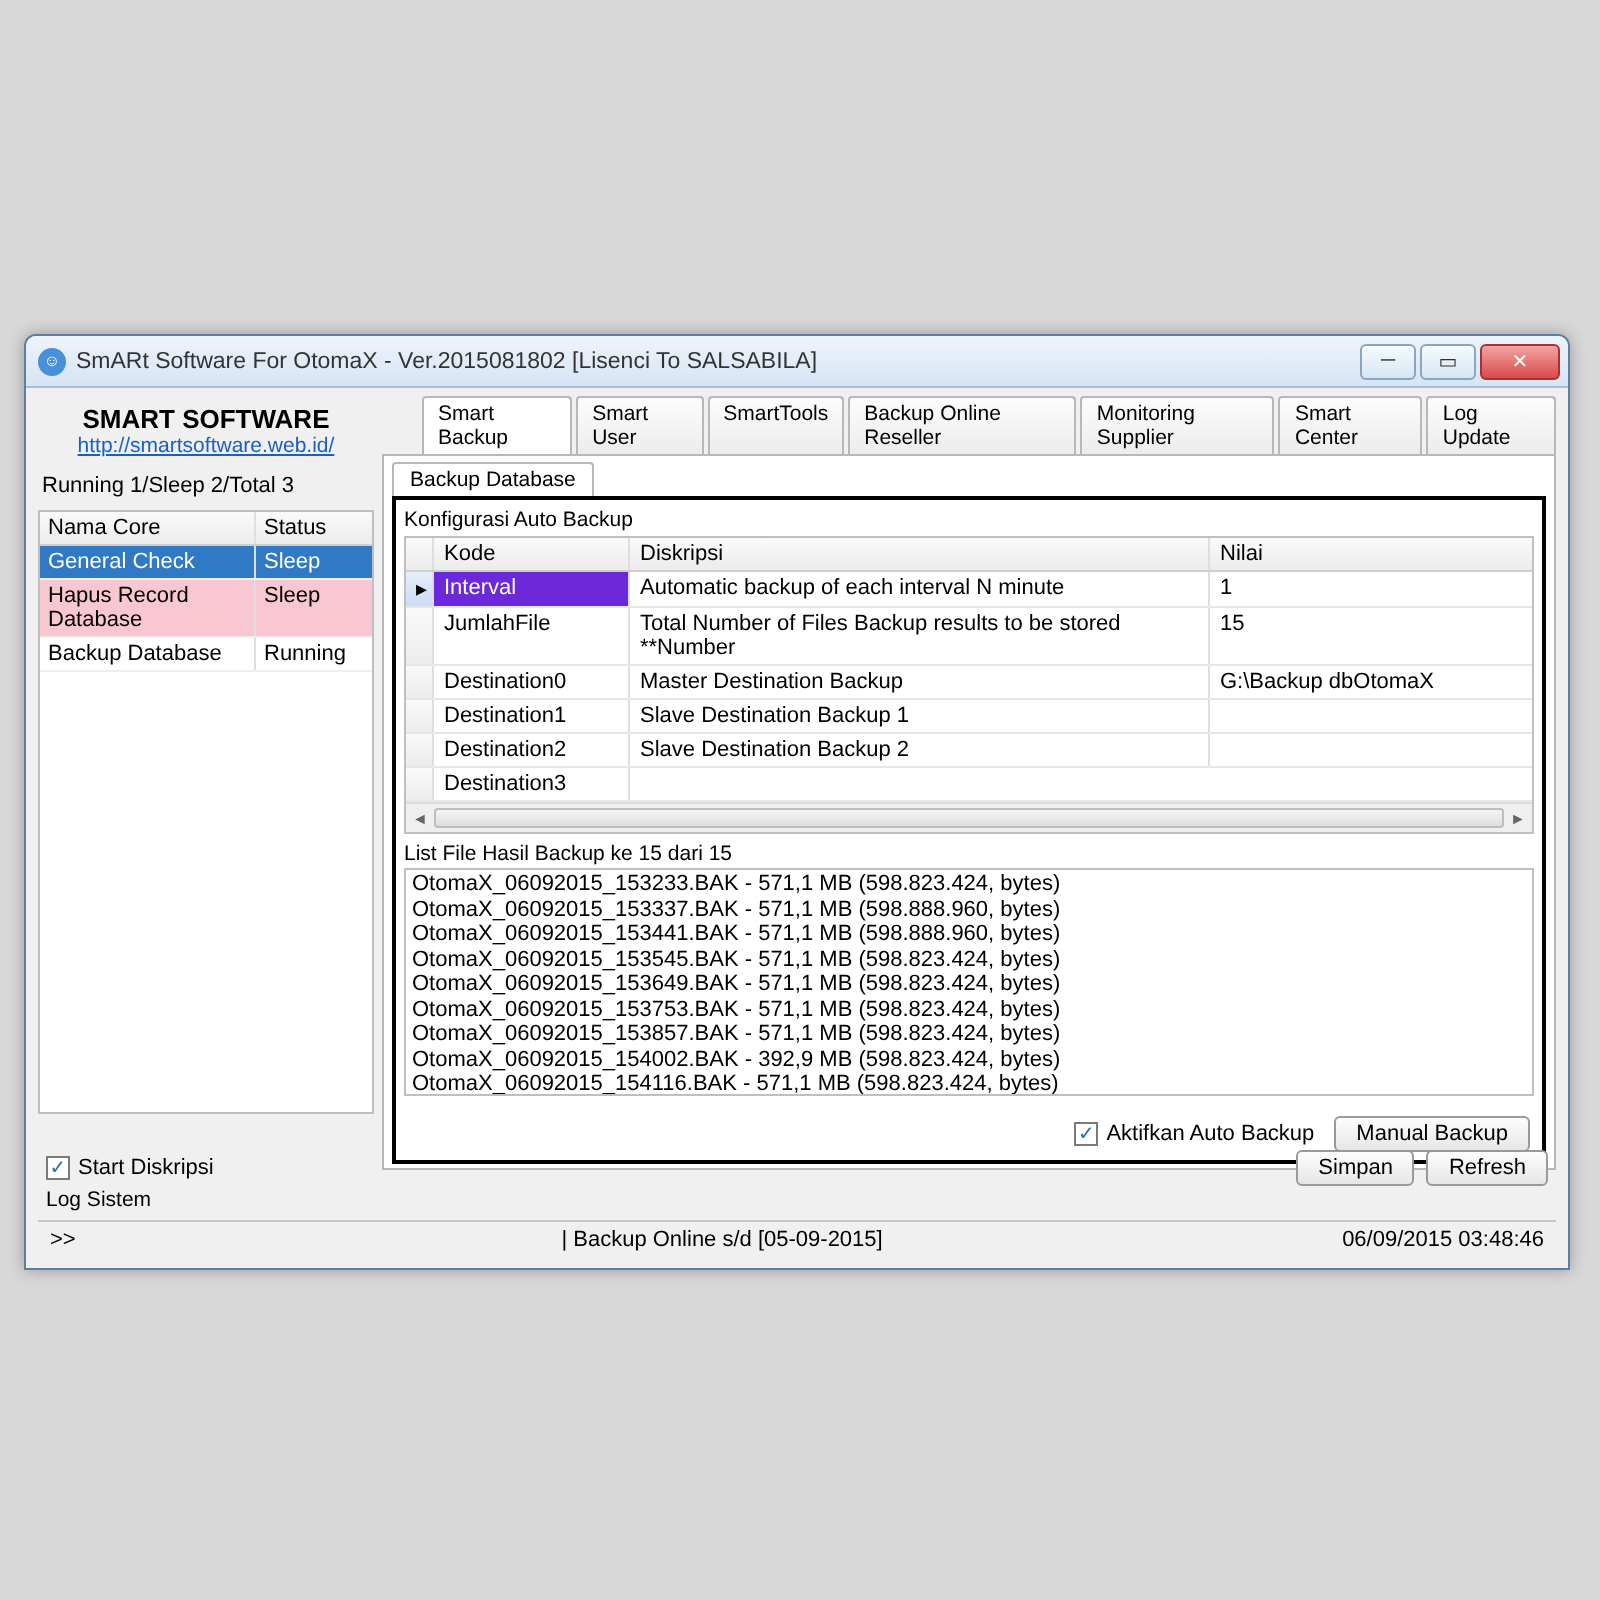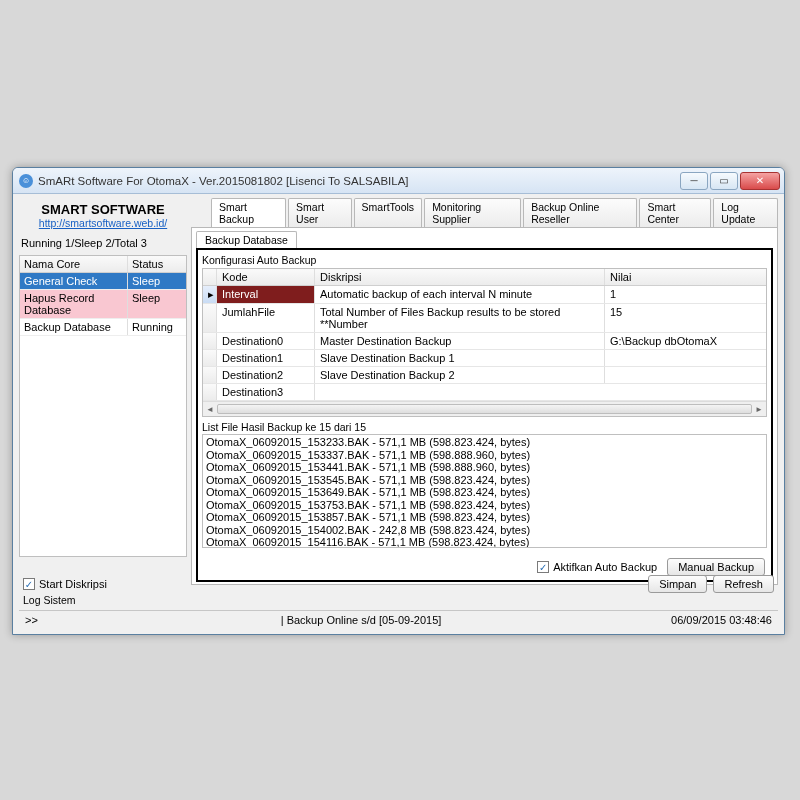--- a/index.html
+++ b/index.html
@@ -35,21 +35,21 @@
 .subpanel { border: 2px solid #000000; padding: 4px 4px 6px; height: 334px; position: relative; }
 .group-label { font-size: 10.5px; margin-bottom: 2px; }
 .cfg-table { border: 1px solid #bfbfbf; background: #fff; margin-bottom: 4px; }
 .cfg-head { display: flex; background: linear-gradient(#fafafa,#ececec); border-bottom: 1px solid #cfcfcf; }
 .cfg-head div, .cfg-row div { padding: 2px 5px; }
 .cfg-rowhdr { width: 14px; border-right: 1px solid #dedede; background: linear-gradient(#fafafa,#ececec); }
 .k { width: 98px; border-right: 1px solid #dedede; }
 .d { width: 290px; border-right: 1px solid #dedede; }
 .n { flex: 1; }
 .cfg-row { display: flex; border-bottom: 1px solid #e6e6e6; }
-.cfg-row.sel .k { background: #7f1d1d; color: #fff; }
+.cfg-row.sel .k { background: #6d28d9; color: #fff; }
 .cfg-row.sel .cfg-rowhdr { background: linear-gradient(#e6eefb,#c9dcf4); }
 .cfg-scrollbar { height: 15px; background: #efefef; border-top: 1px solid #dcdcdc; display: flex; align-items: center; justify-content: center; position: relative; }
 .cfg-scrollbar .thumb { position: absolute; left: 14px; right: 14px; height: 10px; background: linear-gradient(#f4f4f4,#dedede); border: 1px solid #bdbdbd; border-radius: 2px; }
 .cfg-scrollbar .arrow { position: absolute; width: 14px; height: 14px; display: flex; align-items: center; justify-content: center; color: #666; font-size: 8px; }
 .cfg-scrollbar .arrow.l { left: 0; }
 .cfg-scrollbar .arrow.r { right: 0; }
 .list-label { font-size: 10.5px; margin: 4px 0 1px; }
 .list-box { border: 1px solid #bfbfbf; background: #fff; height: 114px; padding: 1px 3px; overflow: hidden; font-size: 10.5px; line-height: 12.5px; }
 .bottom-row { position: absolute; right: 6px; bottom: 4px; display: flex; align-items: center; gap: 10px; }
 .chk { display: flex; align-items: center; gap: 4px; }
@@ -105,22 +105,22 @@
           </div>
         <div class="core-body-empty"></div>
       </div>
     </div>
 
     <div class="main">
       <div class="tabs" id="tabs">
           <div class="tab active">Smart Backup</div>
           <div class="tab">Smart User</div>
           <div class="tab">SmartTools</div>
+          <div class="tab">Backup Online Reseller</div>
           <div class="tab">Monitoring Supplier</div>
-          <div class="tab">Backup Online Reseller</div>
           <div class="tab">Smart Center</div>
           <div class="tab">Log Update</div>
         </div>
       <div class="tab-panel">
         <div class="subtabs">
           <div class="subtab">Backup Database</div>
         </div>
         <div class="subpanel">
           <div class="group-label">Konfigurasi Auto Backup</div>
           <div class="cfg-table">
@@ -175,21 +175,21 @@
           </div>
           <div class="list-label">List File Hasil Backup ke 15 dari 15</div>
           <div class="list-box" id="list-box">
               <div>OtomaX_06092015_153233.BAK - 571,1 MB (598.823.424, bytes)</div>
               <div>OtomaX_06092015_153337.BAK - 571,1 MB (598.888.960, bytes)</div>
               <div>OtomaX_06092015_153441.BAK - 571,1 MB (598.888.960, bytes)</div>
               <div>OtomaX_06092015_153545.BAK - 571,1 MB (598.823.424, bytes)</div>
               <div>OtomaX_06092015_153649.BAK - 571,1 MB (598.823.424, bytes)</div>
               <div>OtomaX_06092015_153753.BAK - 571,1 MB (598.823.424, bytes)</div>
               <div>OtomaX_06092015_153857.BAK - 571,1 MB (598.823.424, bytes)</div>
-              <div>OtomaX_06092015_154002.BAK - 242,8 MB (598.823.424, bytes)</div>
+              <div>OtomaX_06092015_154002.BAK - 392,9 MB (598.823.424, bytes)</div>
               <div>OtomaX_06092015_154116.BAK - 571,1 MB (598.823.424, bytes)</div>
             </div>
           <div class="bottom-row">
             <label class="chk">
               <span class="chk-box">✓</span>
               <span>Aktifkan Auto Backup</span>
             </label>
             <button class="btn">Manual Backup</button>
           </div>
         </div>

